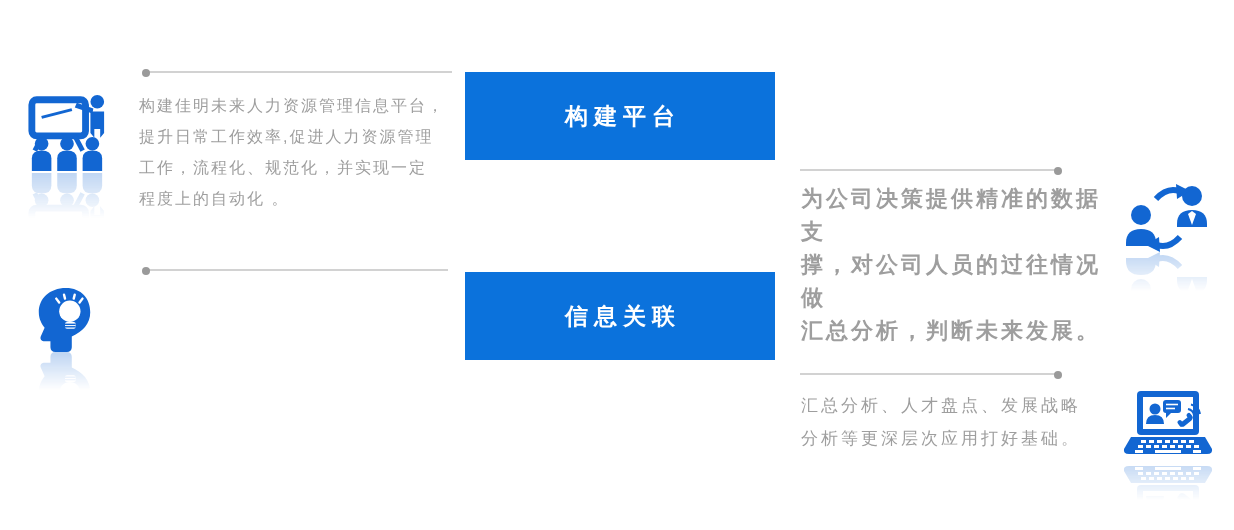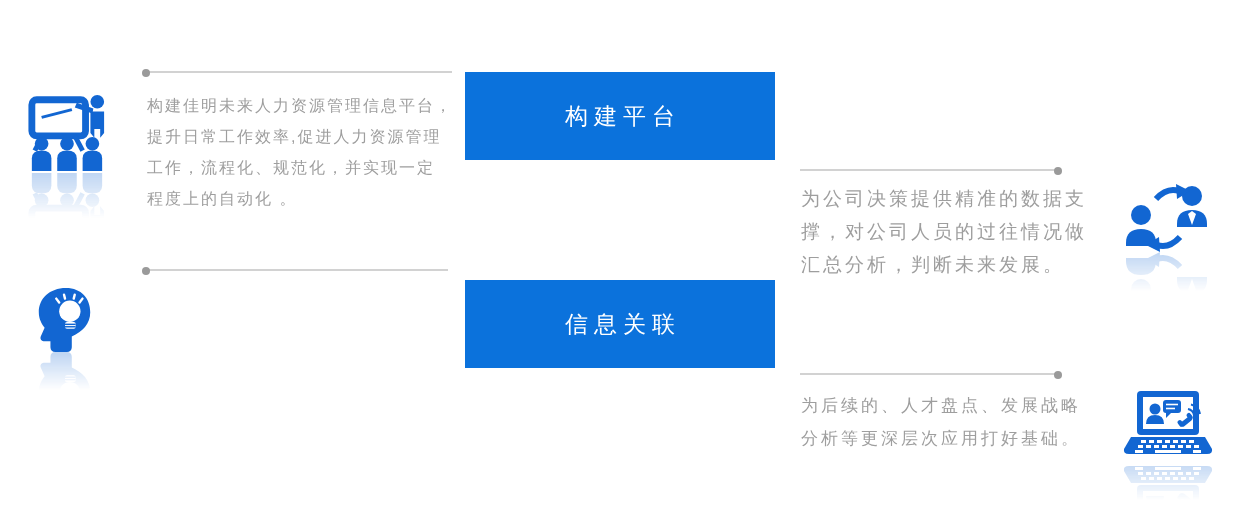--- a/index.html
+++ b/index.html
@@ -2,38 +2,38 @@
 <html><head>
 <meta charset="utf-8">
 <style>
   html,body{margin:0;padding:0;background:#ffffff;}
   .stage{position:relative;width:1234px;height:530px;background:#ffffff;overflow:hidden;
          font-family:"Liberation Sans","DejaVu Sans",sans-serif;}
 
   
   .center-box{position:absolute;left:465px;width:310px;height:88px;background:#0b72dc;
               color:#ffffff;display:flex;align-items:center;justify-content:center;
-              font-size:23px;font-weight:400;letter-spacing:6px;text-indent:6px;}
-  .cb1{top:72px}.cb2{top:172px}.cb3{top:280px}.cb4{top:372px}
+              font-size:23px;font-weight:700;letter-spacing:6px;text-indent:6px;}
+  .cb1{top:72px}.cb2{top:172px}.cb3{top:272px}.cb4{top:372px}
 
   
   .divider{position:absolute;height:0;border-top:2px solid #d2d2d2;}
   .divider .dot{position:absolute;top:-4px;width:8px;height:8px;border-radius:50%;background:#9a9a9a;}
   .dot-left{left:-4px;} .dot-right{right:-4px;}
   .dv-l1{left:146px;top:71px;width:306px;}
   .dv-l2{left:146px;top:269px;width:302px;}
   .dv-r1{left:800px;top:169px;width:258px;}
   .dv-r2{left:800px;top:373px;width:258px;}
 
   
   .desc{position:absolute;color:#9e9e9e;font-size:16px;line-height:31px;
         letter-spacing:2px;white-space:pre-line;}
-  .desc-l1{left:147px;top:90px;width:340px;}
+  .desc-l1{left:139px;top:90px;width:340px;}
   .desc-l2{left:147px;top:289px;width:340px;}
-  .desc-r1{left:801px;top:182px;width:300px;font-size:19px;letter-spacing:3px;line-height:33px;}
+  .desc-r1{left:801px;top:182px;width:300px;font-size:22px;letter-spacing:3px;line-height:33px;font-weight:bold;}
   .desc-r2{left:801px;top:389px;width:300px;font-size:17px;letter-spacing:3px;line-height:33px;}
 
   
   .icon-stack{position:absolute;}
   .icon-stack svg{position:absolute;left:0;top:0;width:100%;height:100%;display:block;}
   .icon-stack svg.reflection{top:100%;transform:scaleY(-1);opacity:.32;
      -webkit-mask-image:linear-gradient(to bottom,transparent 42%,rgba(0,0,0,.85) 100%);
      mask-image:linear-gradient(to bottom,transparent 42%,rgba(0,0,0,.85) 100%);}
   .ic-l1{left:26px;top:92px;width:82px;height:80px;}
   .ic-l2{left:32px;top:286px;width:66px;height:66px;}
@@ -175,21 +175,21 @@
         <use href="#sym-people-sync"></use>
       </svg>
     <svg viewBox="0 0 88 68" class="reflection">
         <use href="#sym-people-sync"></use>
       </svg>
   </div>
 
   <div class="divider dv-r2">
     <span class="dot dot-right"></span>
   </div>
-  <div class="desc desc-r2">为后续的、人才盘点、发展战略
+  <div class="desc desc-r2">汇总分析、人才盘点、发展战略
 分析等更深层次应用打好基础。</div>
   <div class="icon-stack ic-r2">
     <svg viewBox="0 0 92 70">
         <use href="#sym-laptop"></use>
       </svg>
     <svg viewBox="0 0 92 70" class="reflection">
         <use href="#sym-laptop"></use>
       </svg>
   </div>
 

